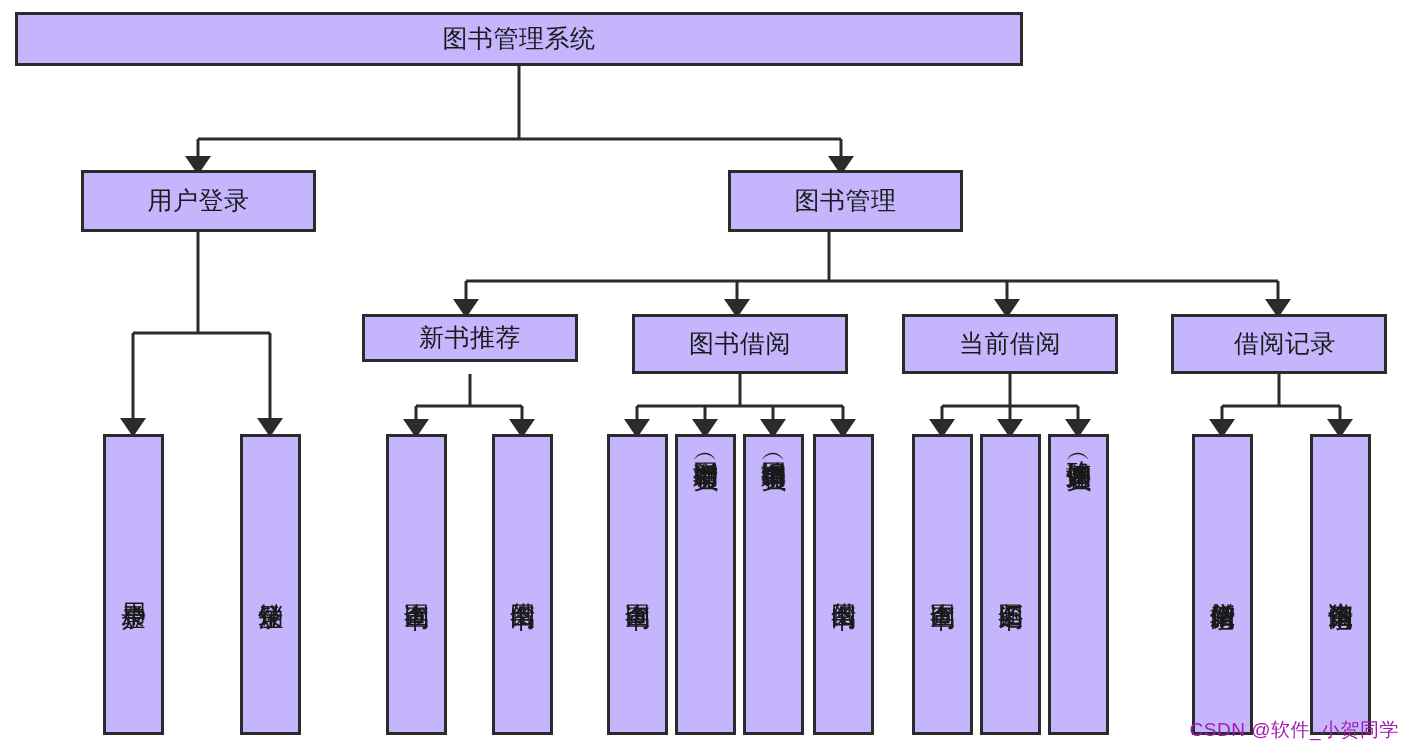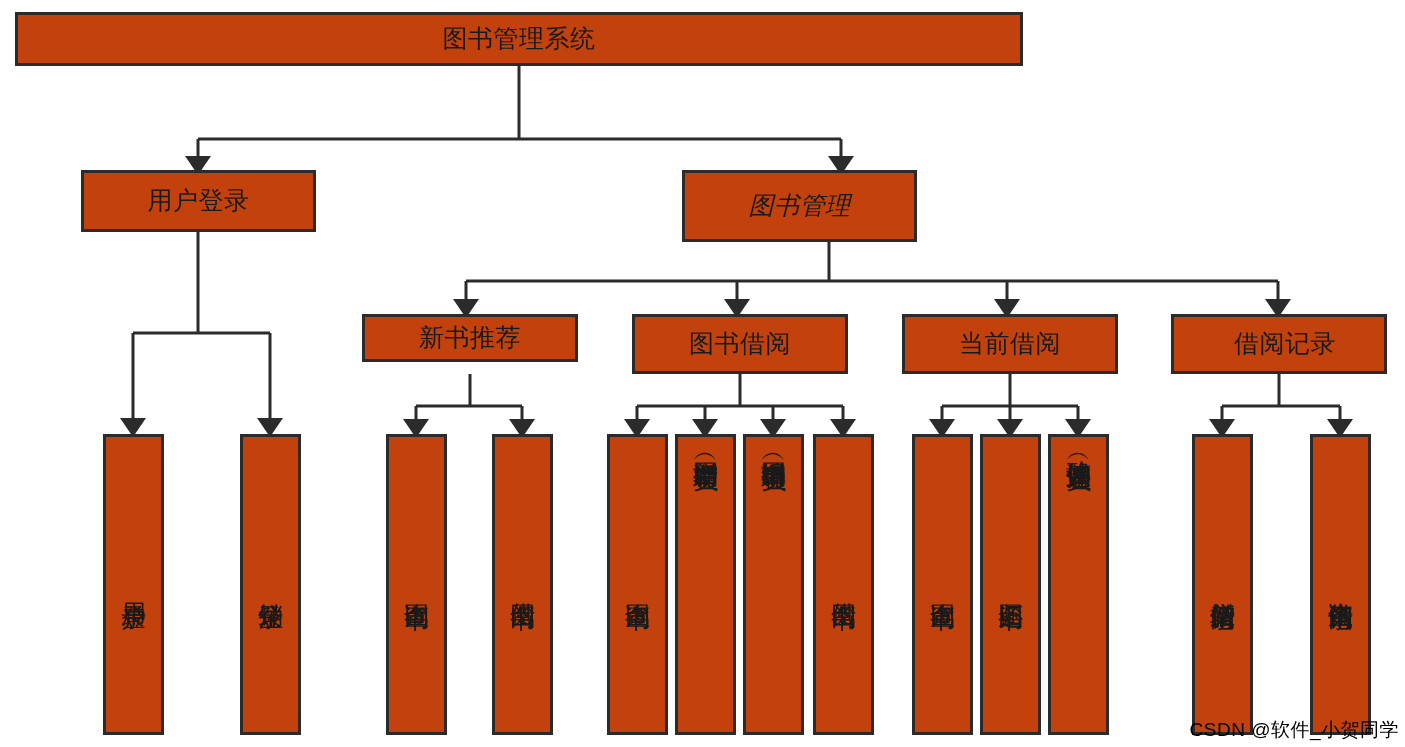--- a/index.html
+++ b/index.html
@@ -25,21 +25,21 @@
     position: absolute;
     left: 0;
     top: 0;
     width: 1405px;
     height: 747px;
     display: block;
   }
   .node-box {
     position: absolute;
     box-sizing: border-box;
-    background: #c2410c;
+    background: #c4b5fd;
     border: 3px solid #2b2b2b;
     display: flex;
     align-items: center;
     justify-content: center;
     color: #1a1a1a;
   }
   .node-label-h {
     font-size: 25px;
     line-height: 1.1;
     white-space: nowrap;
@@ -60,21 +60,21 @@
   }
   .leaf-box.centered {
     align-items: center;
     padding-top: 0;
   }
   #watermark {
     position: absolute;
     right: 6px;
     bottom: 4px;
     font-size: 19px;
-    color: #000000;
+    color: #a21caf;
     white-space: nowrap;
     letter-spacing: 0.5px;
     pointer-events: none;
   }
 </style>
 </head>
 <body>
 
 <div id="diagram-root">
 
@@ -141,21 +141,21 @@
   </svg>
 
   <div class="node-box" style="left:15px; top:12px; width:1008px; height:54px;">
     <span class="node-label-h">图书管理系统</span>
   </div>
 
   <div class="node-box" style="left:81px; top:170px; width:235px; height:62px;">
     <span class="node-label-h">用户登录</span>
   </div>
 
-  <div class="node-box" style="left:682px; top:170px; width:235px; height:72px;font-style:italic;">
+  <div class="node-box" style="left:728px; top:170px; width:235px; height:62px;">
     <span class="node-label-h">图书管理</span>
   </div>
 
   <div class="node-box" style="left:362px; top:314px; width:216px; height:48px;">
     <span class="node-label-h">新书推荐</span>
   </div>
 
   <div class="node-box" style="left:902px; top:314px; width:216px; height:60px;">
     <span class="node-label-h">当前借阅</span>
   </div>

